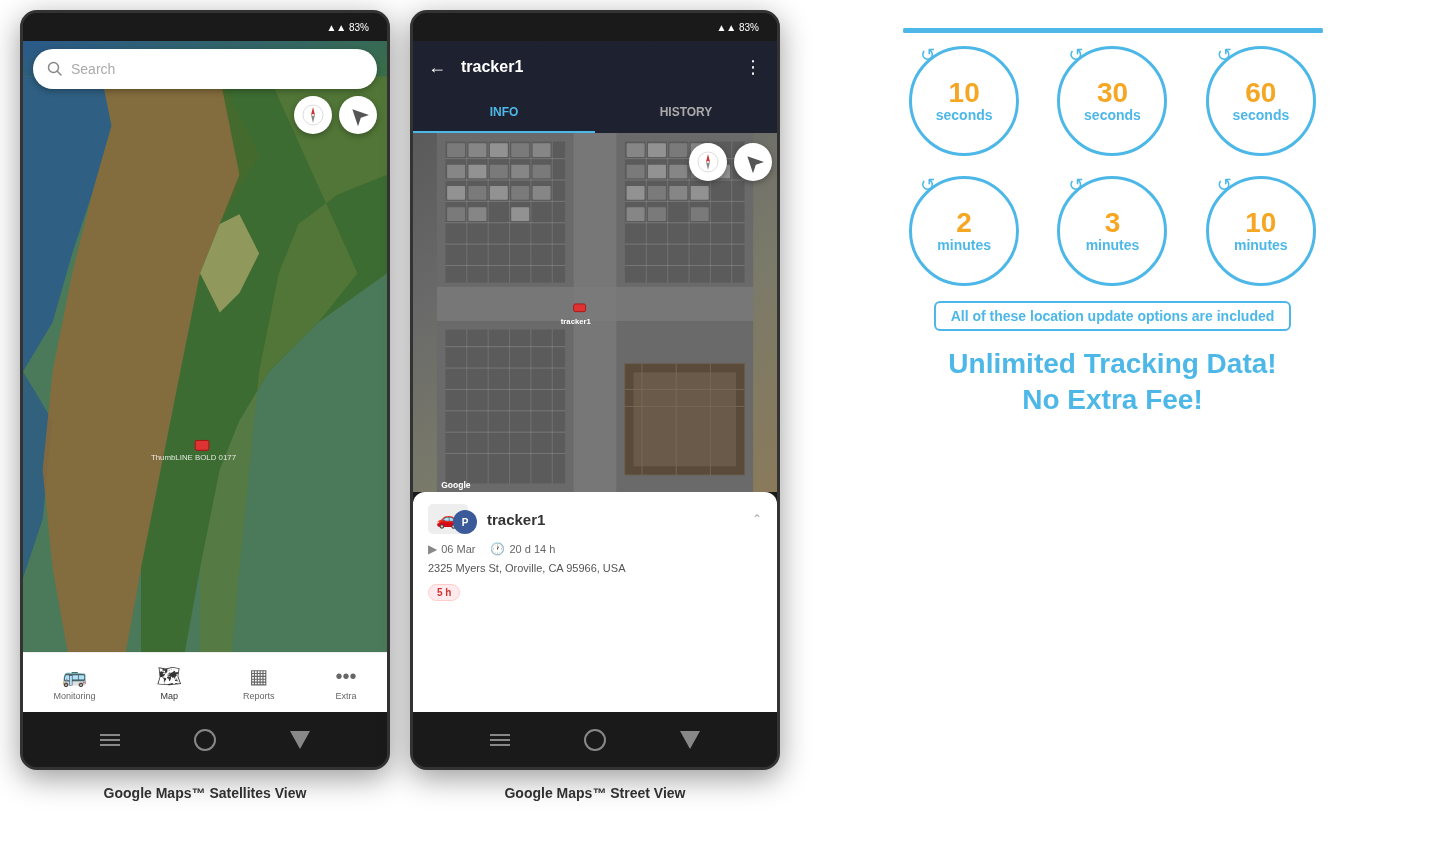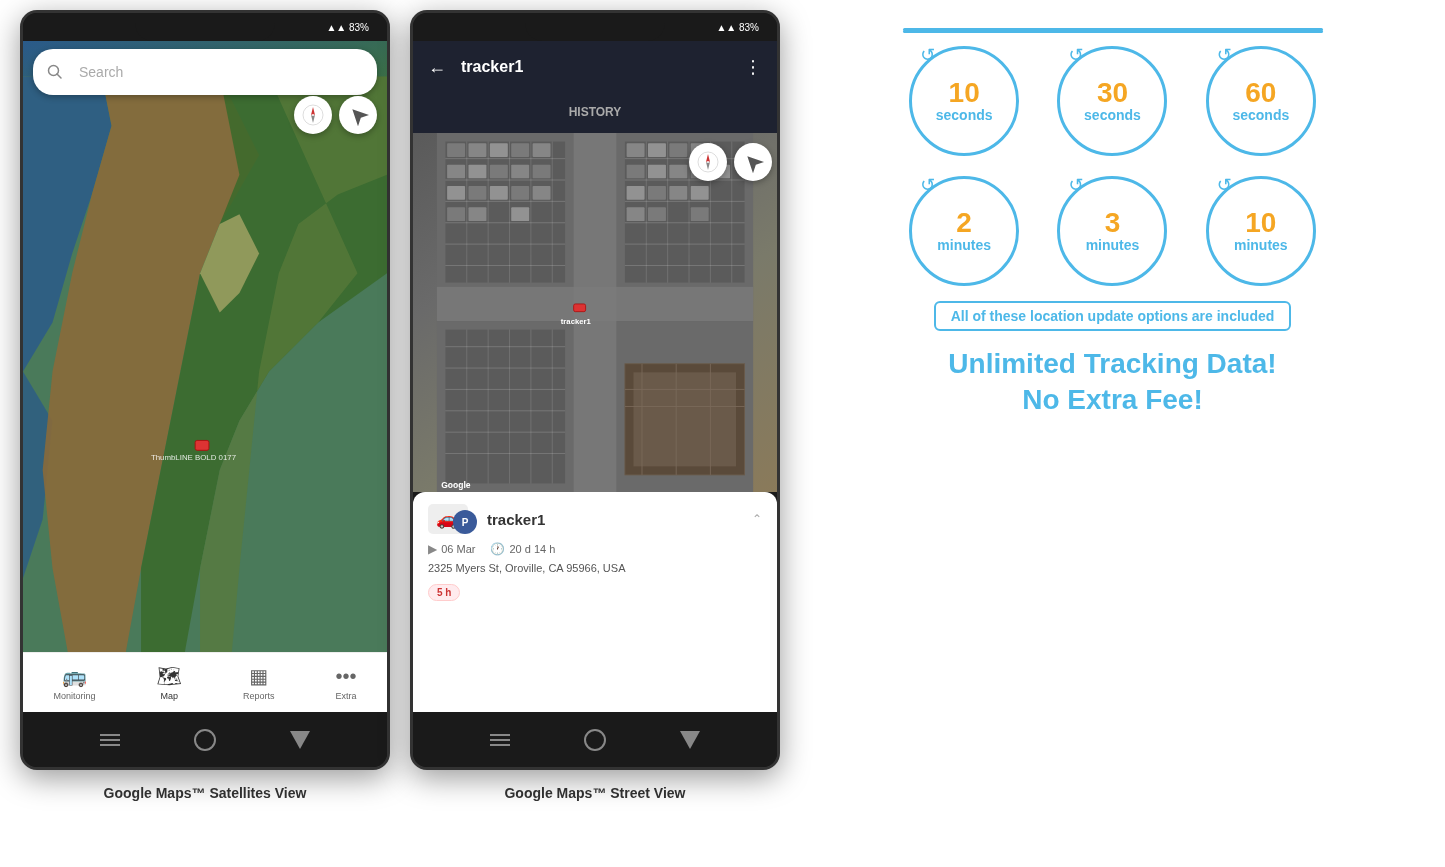--- a/index.html
+++ b/index.html
@@ -128,27 +128,27 @@
       border-left: 10px solid transparent;
       border-right: 10px solid transparent;
       border-top: 18px solid #888;
     }
 
     .search-bar {
       position: absolute;
       top: 8px;
       left: 10px;
       right: 10px;
-      height: 46px;
+      height: 40px;
       background: white;
       border-radius: 20px;
       display: flex;
       align-items: center;
       padding: 0 14px;
-      gap: 16px;
+      gap: 8px;
       z-index: 5;
       box-shadow: 0 2px 6px rgba(0,0,0,0.3);
     }
 
     .search-text {
       color: #aaa;
       font-size: 14px;
     }
 
     .map-satellite {
@@ -668,20 +668,21 @@
 
       <div class="phone-screen">
 
         <div class="phone2-header">
           <span class="back-btn">←</span>
           <span class="tracker-title">tracker1</span>
           <span class="more-btn">⋮</span>
         </div>
 
         <div class="phone2-tabs">
+          <div class="tab active">INFO</div>
           <div class="tab">HISTORY</div>
         </div>
 
         <div class="parking-lot-map">
           <svg class="parking-map-svg" viewBox="0 0 370 420" xmlns="http://www.w3.org/2000/svg">
 
             <rect x="0" y="0" width="370" height="420" fill="#6a6a6a"></rect>
 
             <rect x="0" y="180" width="370" height="40" fill="#7a7a7a" opacity="0.8"></rect>
             <rect x="160" y="0" width="50" height="420" fill="#7a7a7a" opacity="0.8"></rect>

